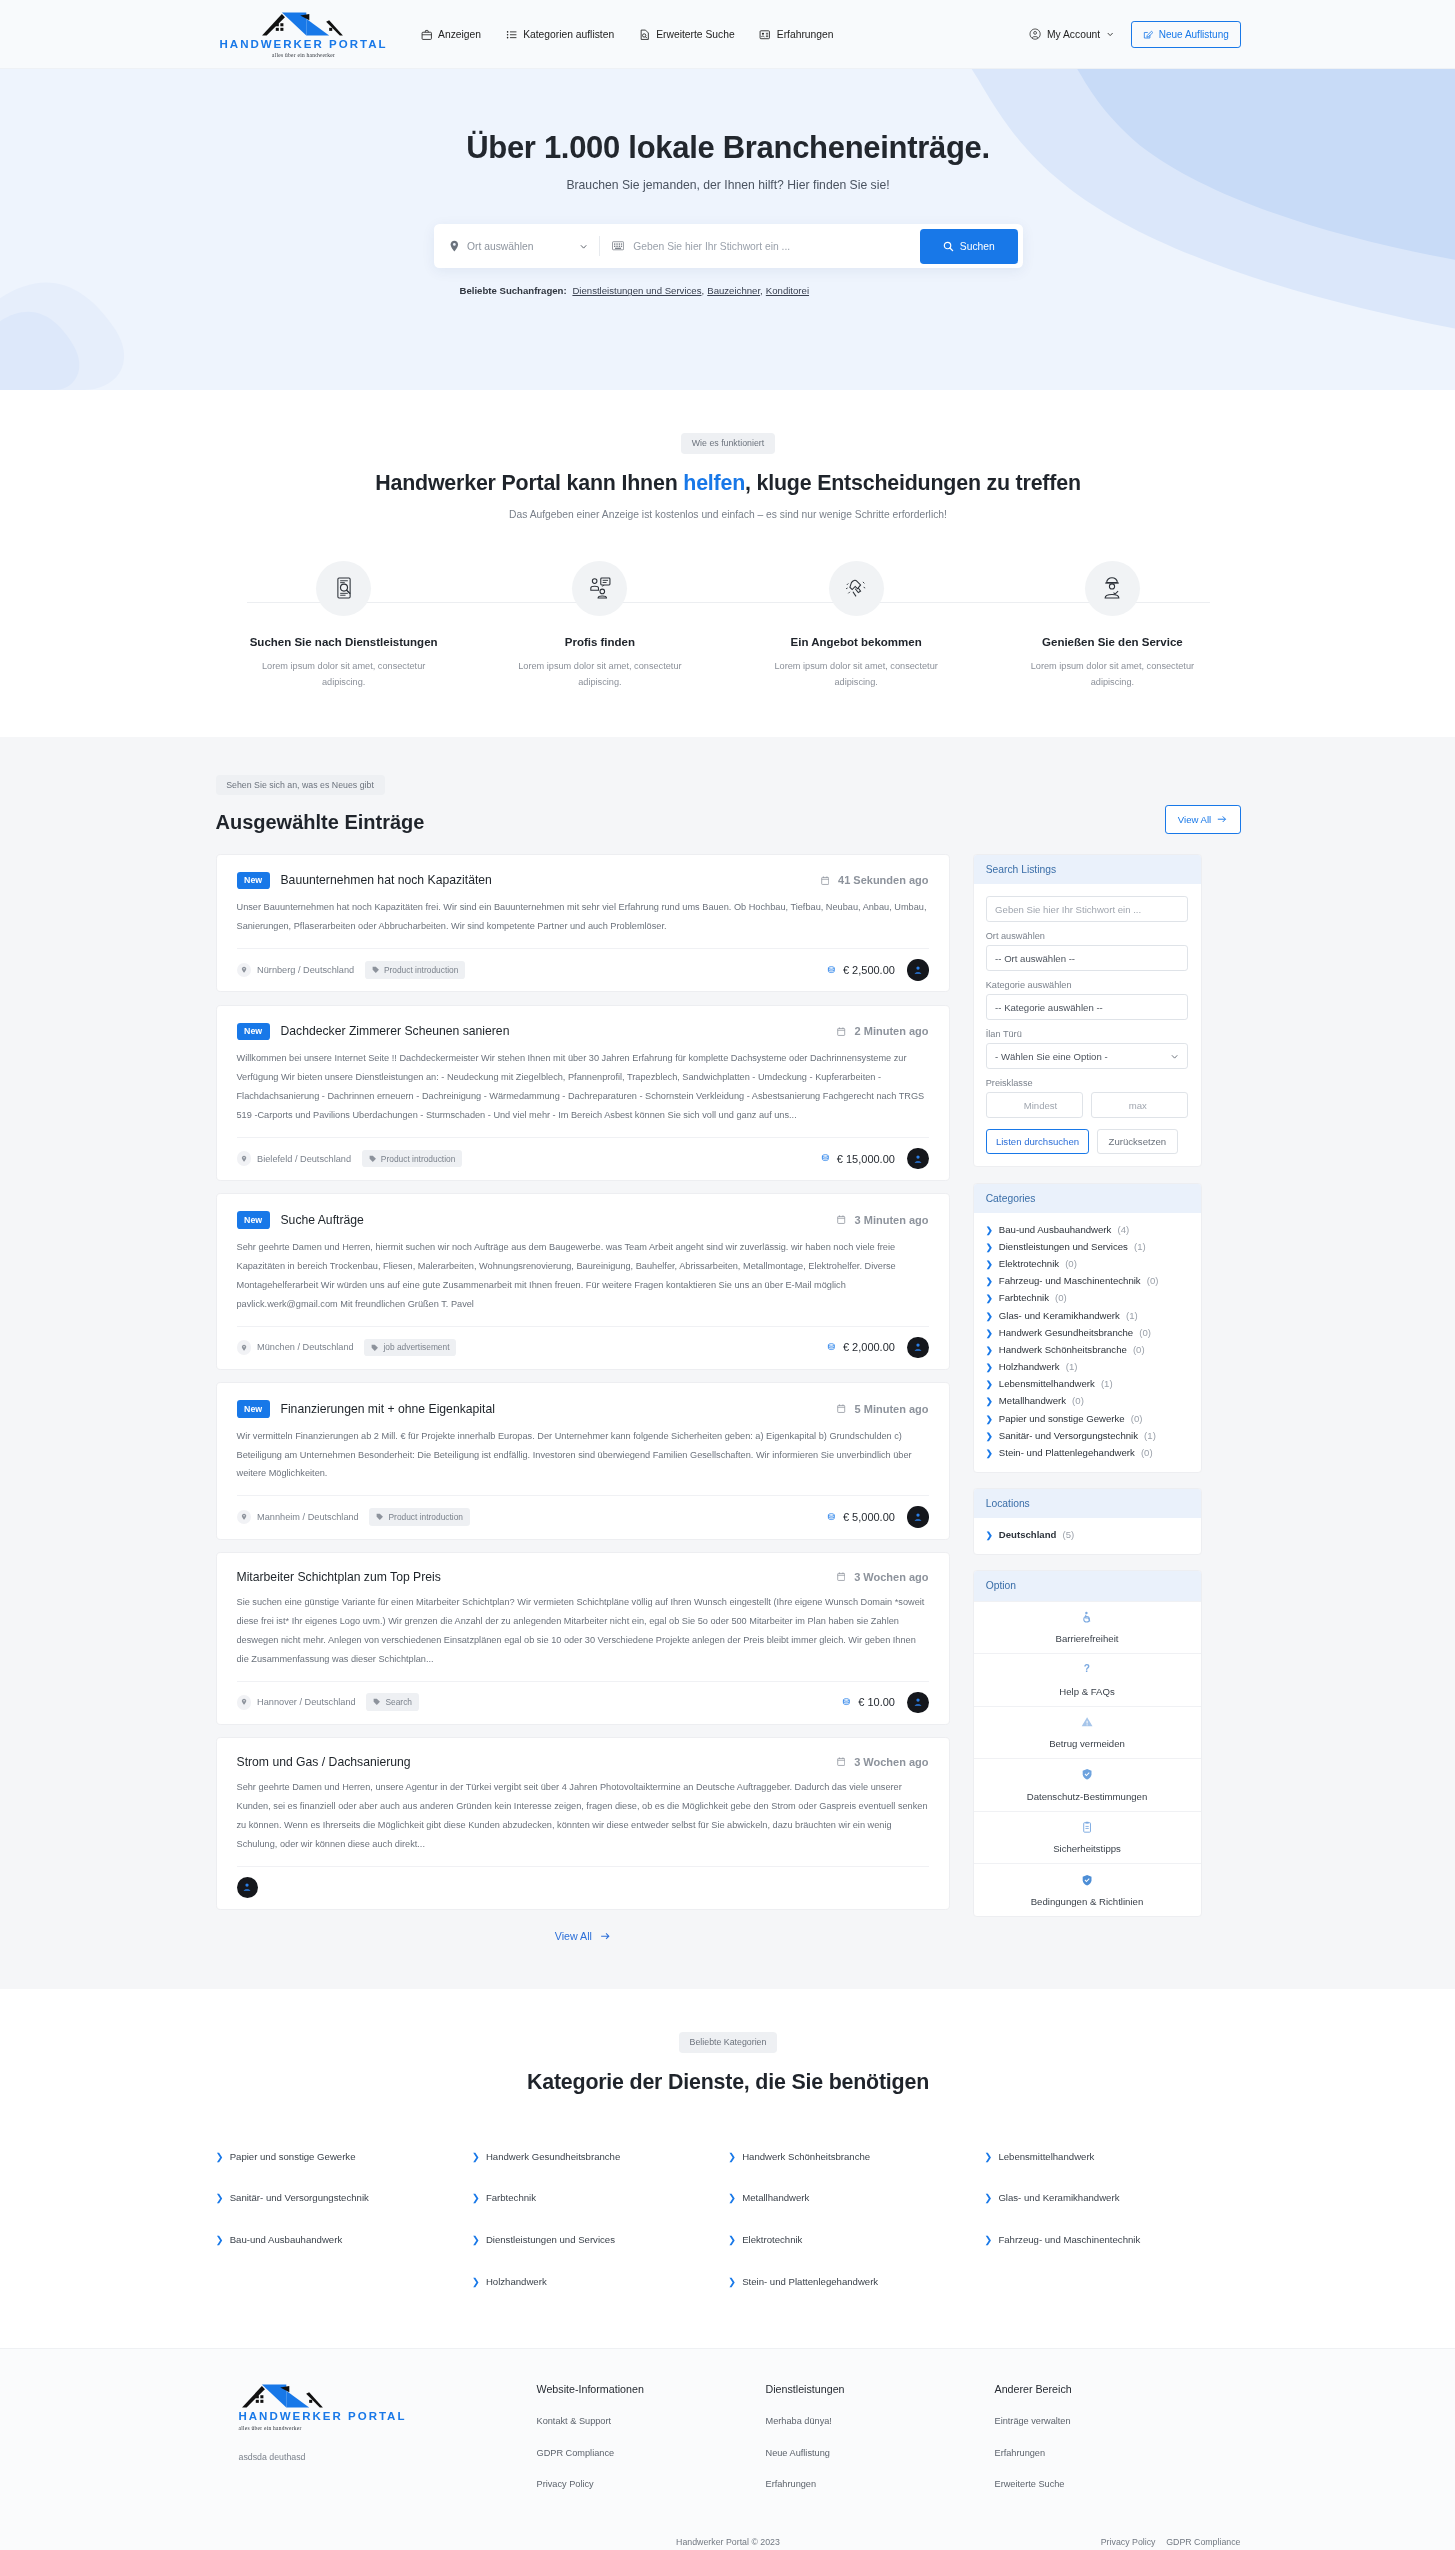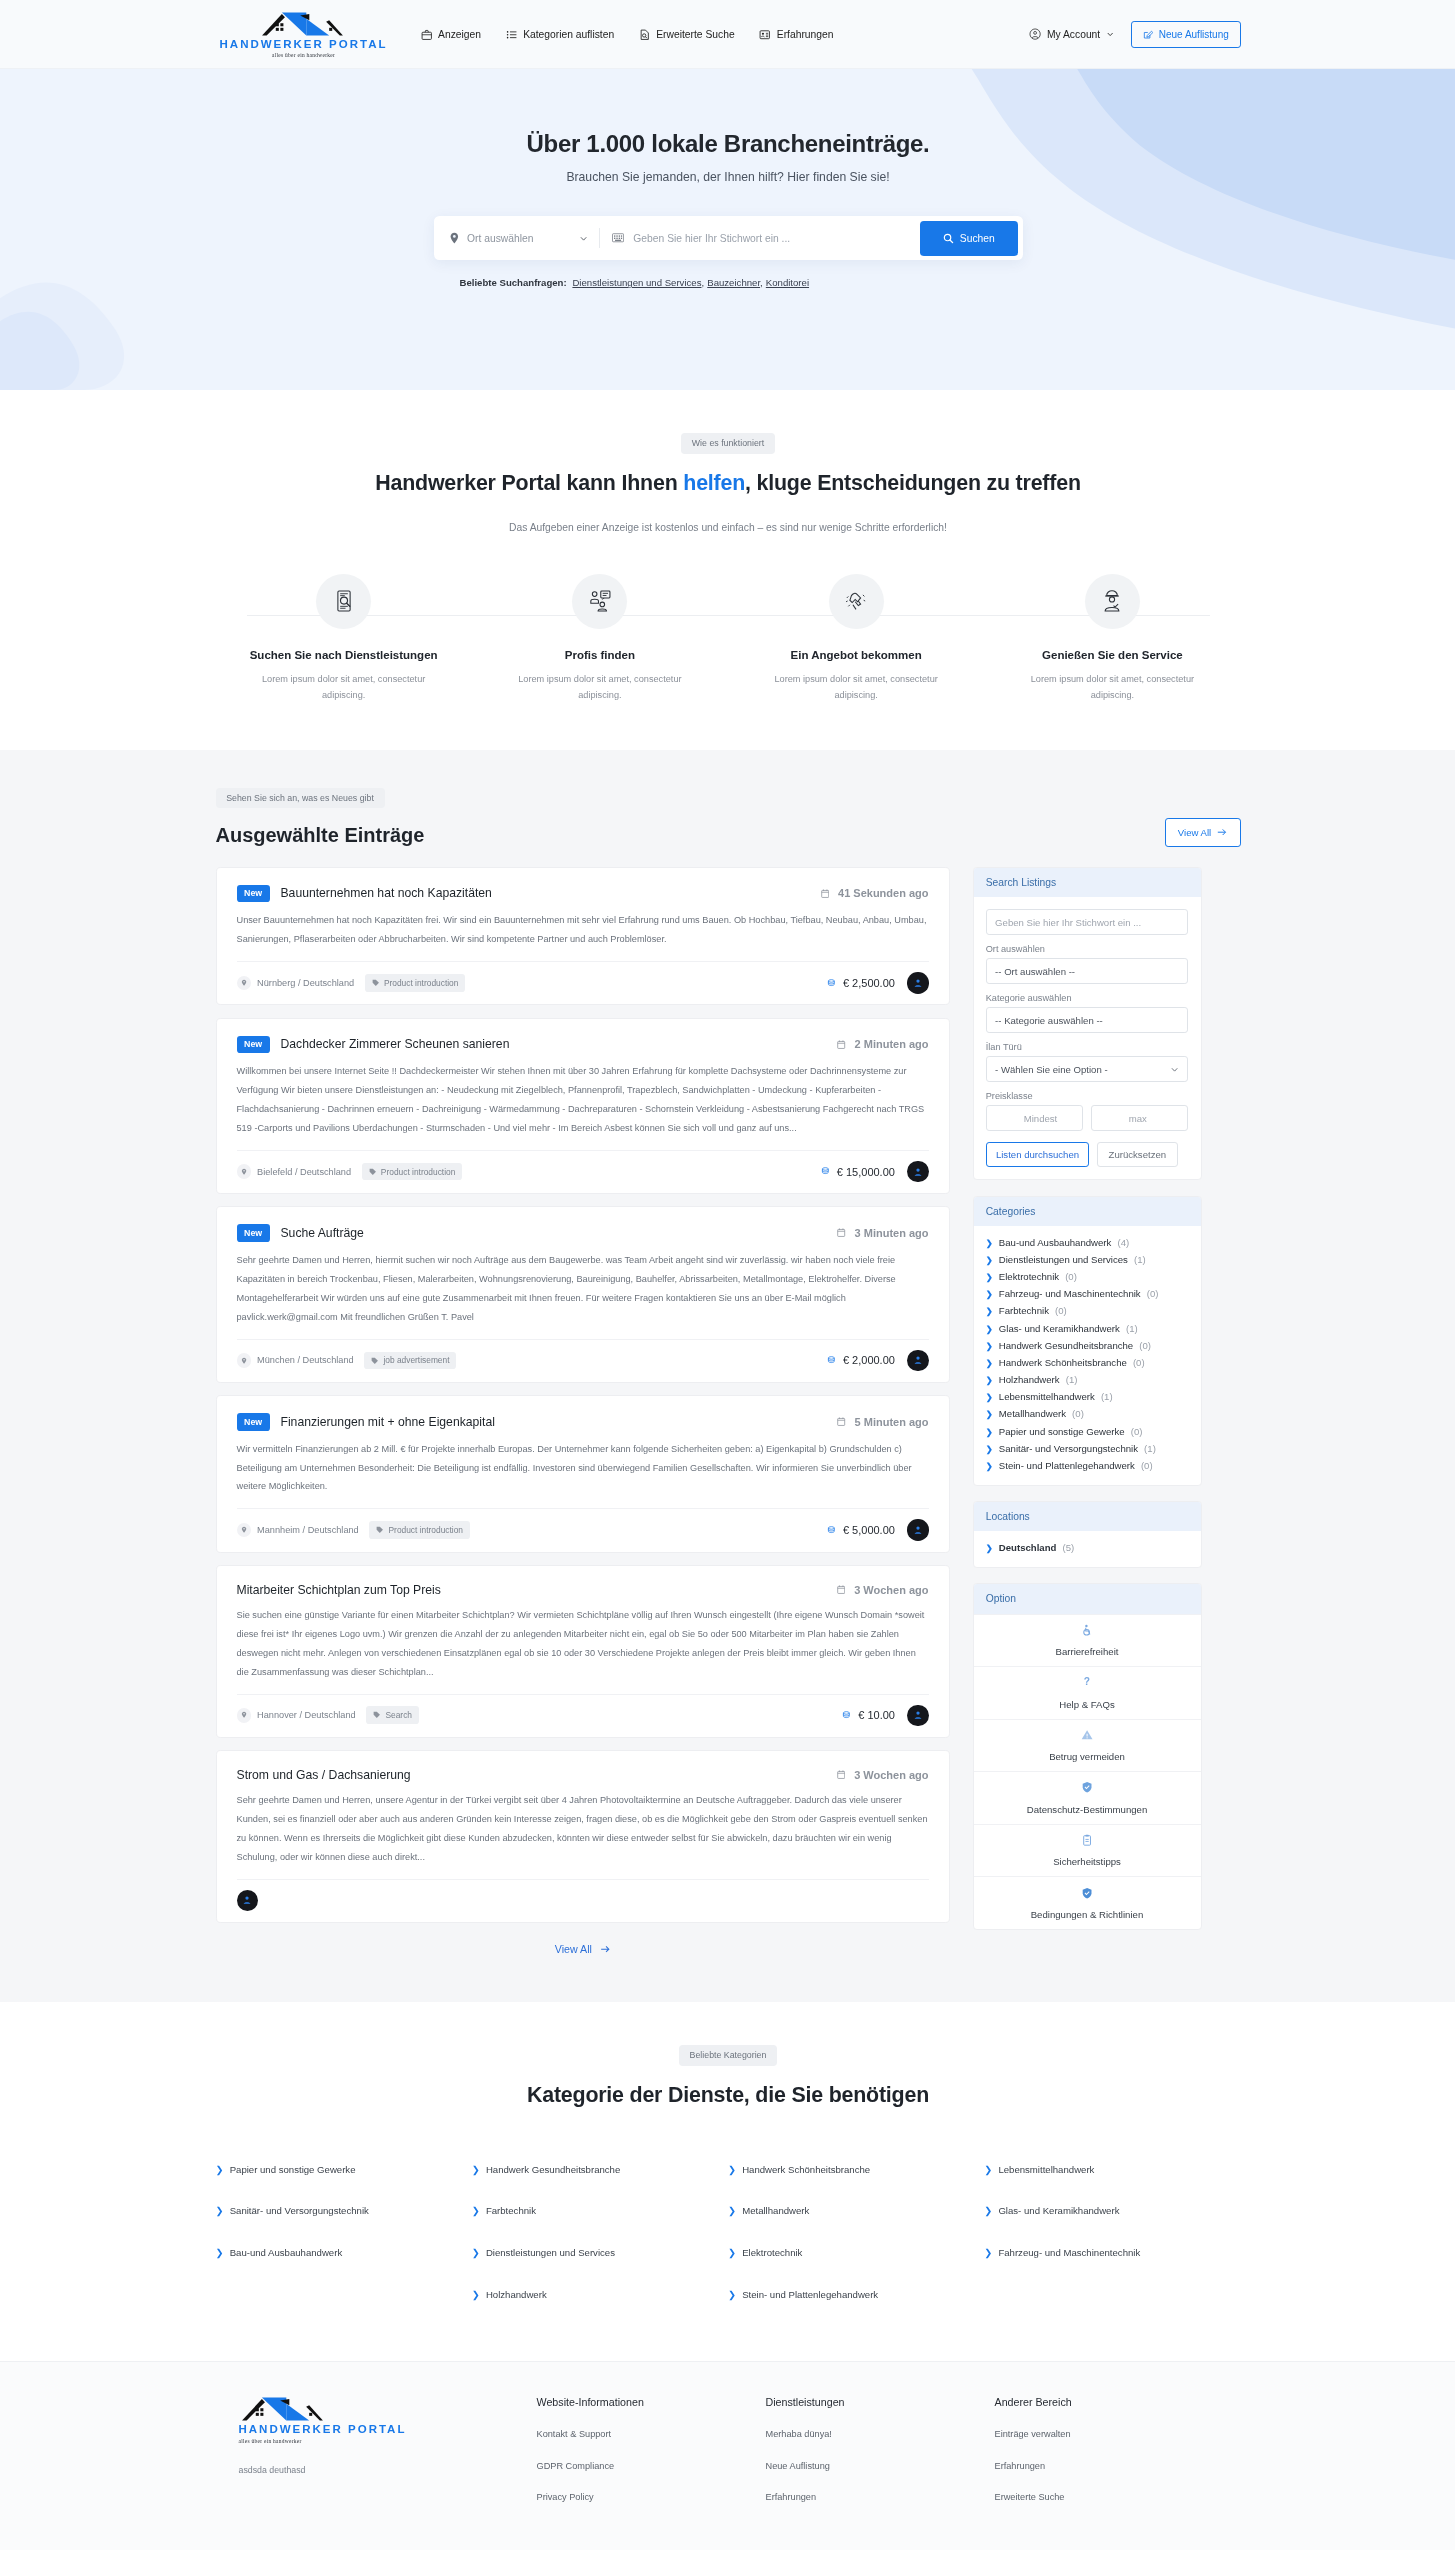--- a/index.html
+++ b/index.html
@@ -47,21 +47,21 @@
     font-family: "Liberation Sans", sans-serif;
   }
 
   
   .hero {
     position: relative; height: 321px; overflow: hidden;
     background: #eef4fd;
   }
   .hero-svg { position: absolute; inset: 0; width: 100%; height: 100%; }
   .hero-inner { position: relative; z-index: 3; text-align: center; padding-top: 61px; }
-  .hero-title { font-size: 24px; font-weight: 700; color: #22272e; letter-spacing: -0.3px; }
+  .hero-title { font-size: 31px; font-weight: 700; color: #22272e; letter-spacing: -0.3px; }
   .hero-sub { font-size: 12.2px; color: #4a5360; margin-top: 12.2px; }
 
   .searchbar {
     width: 589px; margin: 32px auto 0; background: #fff; border-radius: 5.4px;
     height: 44px; display: flex; align-items: center; padding: 4.6px;
     box-shadow: 0 3.1px 13.8px rgba(25,60,120,.07);
   }
   .sb-loc { display: flex; align-items: center; gap: 7.6px; width: 161px; padding-left: 10.7px; cursor:pointer;}
   .sb-loc span { color: #8d949e; font-size: 10.3px; }
   .sb-caret { margin-left: auto; margin-right: 10.7px; color: #60656d; }
@@ -86,21 +86,21 @@
 
   
   .section-white { background: #fff; padding: 43px 0 46px; }
   .pill {
     display: inline-block; background: #eef0f3; color: #6c737d; font-size: 8.8px;
     padding: 5.4px 10.7px; border-radius: 3.8px;
   }
   .center { text-align: center; }
   .h2 { font-size: 21.4px; font-weight: 700; color: #1f242b; margin-top: 17px; letter-spacing: -0.2px; }
   .h2 .accent { color: #1878e8; }
-  .lead { font-size: 10.3px; color: #787f89; margin-top: 26px; }
+  .lead { font-size: 10.3px; color: #787f89; margin-top: 13px; }
 
   .steps { display: flex; margin-top: 41px; position: relative; }
   .steps:before {
     content: ""; position: absolute; left: 31px; right: 31px; top: 41px; height: 0.8px;
     background: #eceef1;
   }
   .step { flex: 1; text-align: center; position: relative; z-index: 2; }
   .step-ic {
     width: 55px; height: 55px; border-radius: 50%; background: #f1f3f5;
     margin: 0 auto; display: flex; align-items: center; justify-content: center;

